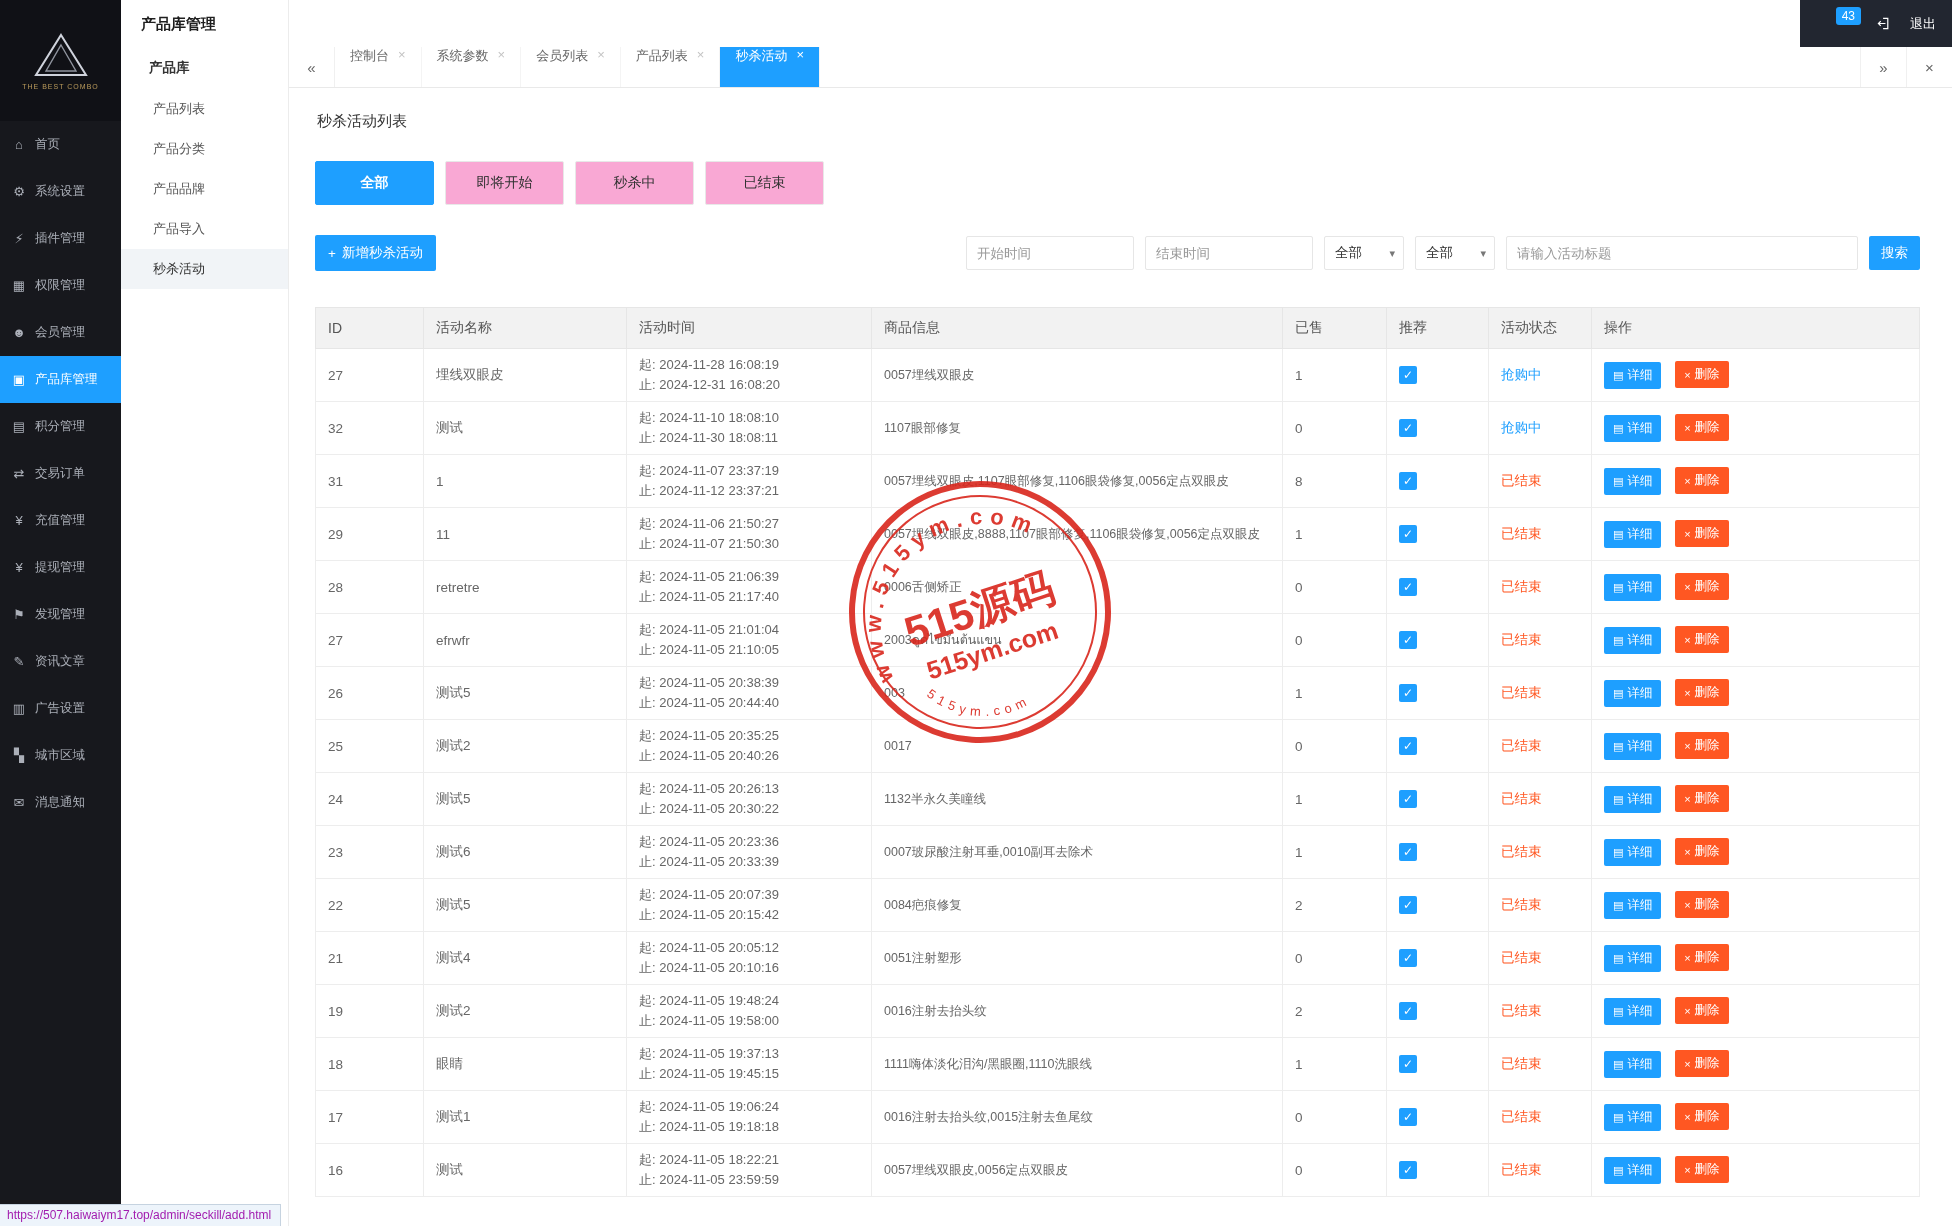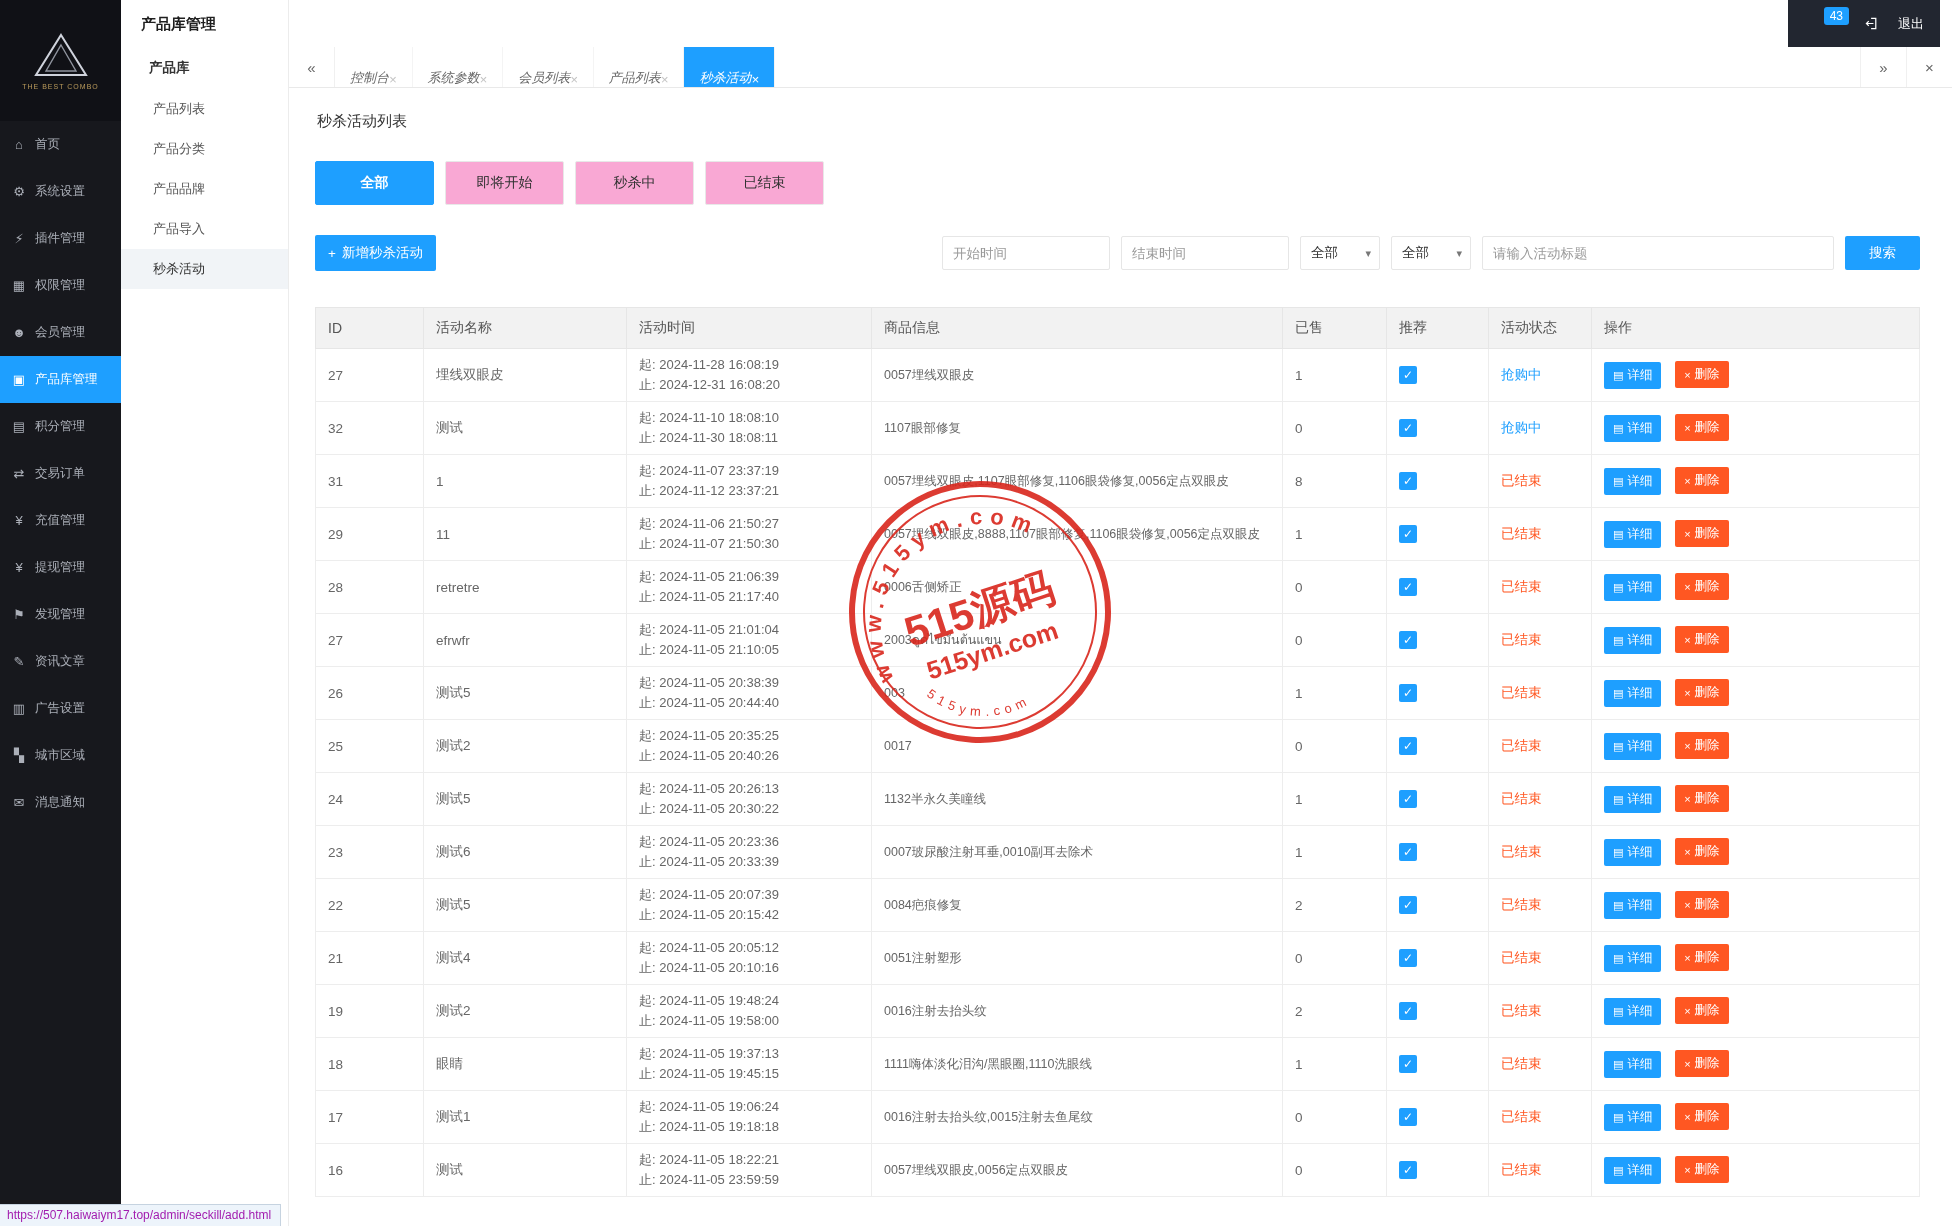--- a/index.html
+++ b/index.html
@@ -17,48 +17,48 @@
   .side-icon { width:16px; text-align:center; font-size:13px; }
   
   .submenu { width:168px; flex-shrink:0; background:#fff; border-right:1px solid #ececec; }
   .submenu-title { height:47px; line-height:47px; padding-left:20px; font-size:15px; font-weight:bold; color:#1f1f1f; }
   .group-title { height:42px; line-height:42px; padding-left:28px; font-size:13.5px; font-weight:bold; color:#333; }
   .sub-item { height:40px; line-height:40px; padding-left:32px; font-size:13px; color:#555; cursor:pointer; }
   .sub-item.active { background:#f1f4f7; color:#333; }
   
   .main { flex:1; min-width:0; position:relative; background:#fff; }
   .topbar { height:47px; position:relative; background:#fff; }
-  .top-right { position:absolute; right:12px; top:0; height:47px; width:152px; background:#222630; display:flex; align-items:center; justify-content:flex-end; gap:16px; padding-right:16px; }
+  .top-right { position:absolute; right:0; top:0; height:47px; width:152px; background:#222630; display:flex; align-items:center; justify-content:flex-end; gap:16px; padding-right:16px; }
   .badge { background:#1E9FFF; color:#fff; font-size:12px; line-height:16px; padding:1px 6px; border-radius:3px; transform:translateY(-8px); }
   .logout { display:flex; align-items:center; gap:18px; font-size:13px; color:#fff; cursor:pointer; }
   
   .tabbar { height:41px; display:flex; align-items:stretch; background:#fff; border-bottom:1px solid #e9e9e9; }
   .tab-arrow { width:46px; display:flex; align-items:center; justify-content:center; color:#666; font-size:15px; cursor:pointer; }
   .tab-arrow.left { border-right:1px solid #f0f0f0; }
   .tab-arrow.rightb { border-left:1px solid #f0f0f0; }
   .tabs { flex:1; display:flex; }
-  .tab { display:flex; align-items:flex-end; padding:0 15px; font-size:13px; color:#666; border-right:1px solid #f4f4f4; cursor:pointer; white-space:nowrap;font-style:italic; }
+  .tab { display:flex; align-items:flex-start; gap:9px; padding:0 15px; font-size:13px; color:#666; border-right:1px solid #f4f4f4; cursor:pointer; white-space:nowrap; }
   .tab .x { color:#c3c3c3; font-size:13px; }
   .tab.active { background:#1E9FFF; color:#fff; }
   .tab.active .x { color:#fff; }
   
   .content { padding:16px 32px 0 26px; }
   .page-title { font-size:15px; color:#333; font-weight:400; margin:8px 0 0 2px; }
   .status-tabs { margin-top:30px; display:flex; gap:11px; }
   .status-tab { min-width:119px; height:44px; display:flex; align-items:center; justify-content:center; background:#f9a8d4; border:1px solid #e8e8e8; font-size:14px; color:#333; cursor:pointer; border-radius:2px; }
   .status-tab.active { background:#1E9FFF; border-color:#1E9FFF; color:#fff; font-weight:bold; }
   .toolbar { margin-top:30px; display:flex; align-items:center; justify-content:space-between; }
   .btn-add { height:36px; background:#1E9FFF; color:#fff; border:none; border-radius:2px; padding:0 13px; font-size:13.5px; display:flex; align-items:center; gap:6px; cursor:pointer; font-family:inherit; }
   .filters { display:flex; align-items:center; gap:11px; }
   .f-input { height:34px; border:1px solid #e6e6e6; border-radius:2px; padding:0 10px; font-size:13.5px; color:#333; width:168px; outline:none; font-family:inherit; }
   .f-input::placeholder { color:#9a9a9a; }
   .f-select { height:34px; min-width:80px; background:#fff; border:1px solid #e6e6e6; border-radius:2px; display:flex; align-items:center; justify-content:space-between; gap:10px; padding:0 8px 0 10px; font-size:13.5px; color:#333; cursor:pointer; }
   .f-select .caret { color:#777; font-size:11px; }
   .f-title { width:352px; }
-  .btn-search { height:34px; background:#1E9FFF; color:#fff; border:none; border-radius:2px; padding:0 24px; font-size:13.5px; cursor:pointer; font-family:inherit; }
+  .btn-search { height:34px; background:#1E9FFF; color:#fff; border:none; border-radius:2px; padding:0 12px; font-size:13.5px; cursor:pointer; font-family:inherit; }
   
   .table-wrap { margin-top:36px; }
   table { width:100%; border-collapse:collapse; table-layout:fixed; }
   th { background:#f2f2f2; border:1px solid #e6e6e6; height:41px; font-size:14px; color:#555; font-weight:400; text-align:left; padding:0 12px; }
   td { border:1px solid #ededed; height:53px; font-size:13.5px; color:#666; padding:4px 12px; background:#fff; overflow:hidden; }
   .time-line { line-height:20px; white-space:nowrap; font-size:13px; color:#666; }
   .goods { white-space:nowrap; font-size:12.5px; }
   .chk { width:18px; height:18px; background:#1E9FFF; border-radius:2px; color:#fff; display:flex; align-items:center; justify-content:center; font-size:12px; cursor:pointer; }
   .st-blue { color:#1E9FFF; }
   .st-red { color:#FF5722; }

